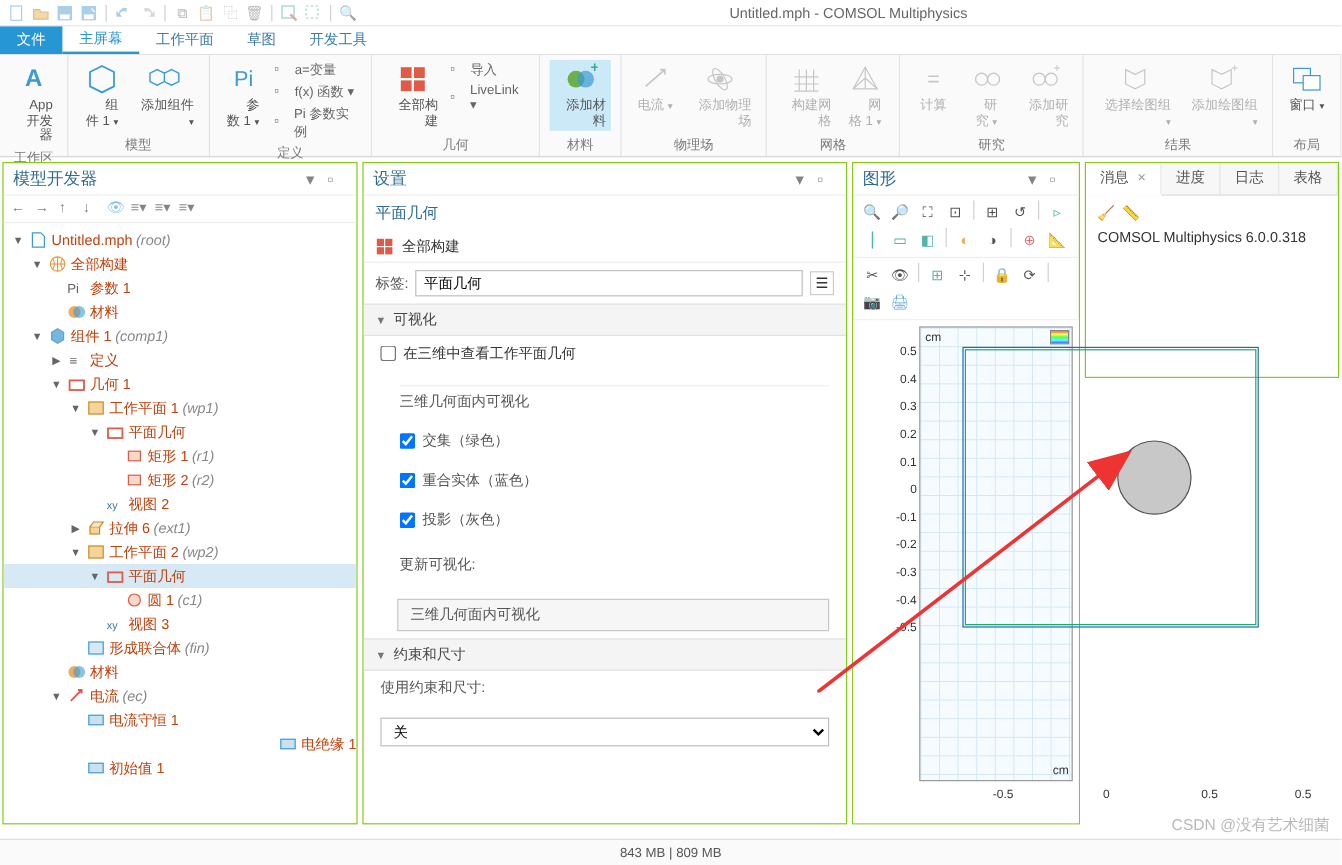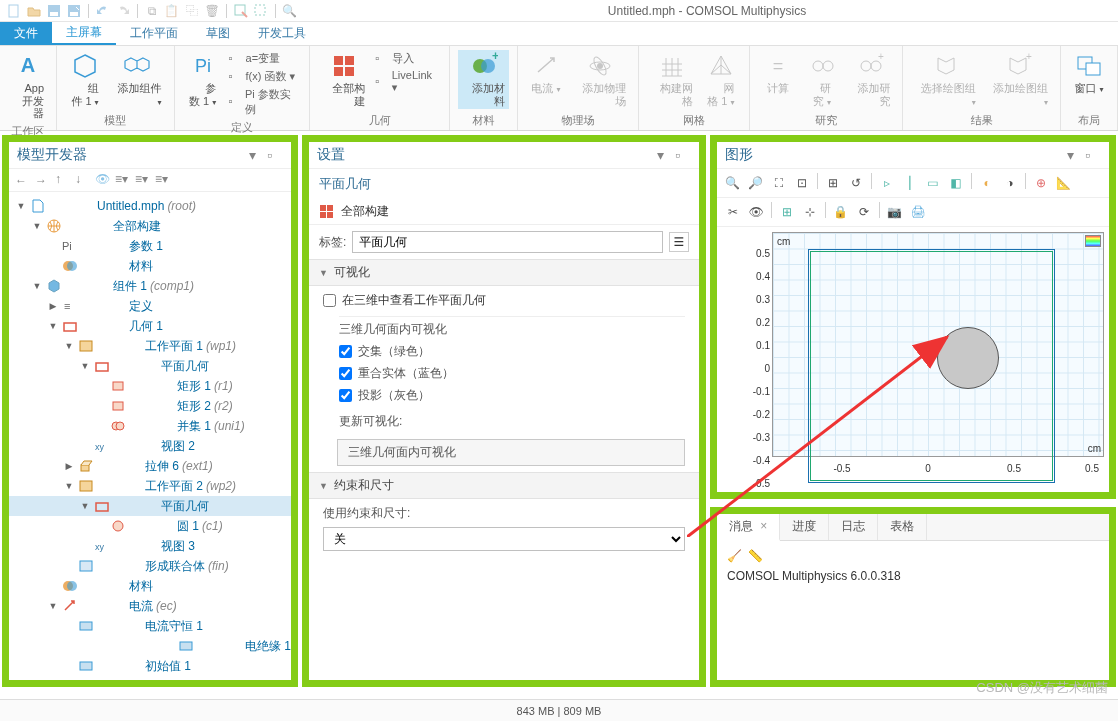--- a/index.html
+++ b/index.html
@@ -26,46 +26,46 @@
 .rbtn .ricon { width: 28px; height: 28px; margin-bottom: 2px; }
 .rbtn .rlabel { font-size: 11px; color: #555; text-align: right; line-height: 1.15; }
 .rbtn.dim .rlabel, .rbtn.dim .ricon { opacity: 0.45; }
 .rbtn.hl { background: #cce9f7; }
 .rsmall { display: flex; flex-direction: column; gap: 1px; font-size: 11px; color: #666; }
 .rsmall div { display: flex; align-items: center; gap: 3px; padding: 1px 2px; cursor: pointer; }
 .rsmall .si { width: 14px; height: 14px; }
 
 
 .main { display: flex; height: 560px; }
-.panel { border: 7px solid #84cc16; margin: 4px 2px; display: flex; flex-direction: column; background: #fff; }
+.panel { border: 1px solid #84cc16; margin: 4px 2px; display: flex; flex-direction: column; background: #fff; }
 .panel-header { padding: 4px 8px; font-size: 14px; color: #333; display: flex; align-items: center; justify-content: space-between; border-bottom: 1px solid #eee; }
 .panel-header .htxt { color: #2e6b93; font-size: 14px; }
 .panel-tools { display: flex; gap: 2px; align-items: center; }
 .pt { width: 16px; height: 16px; opacity: 0.6; cursor: pointer; }
 
 
 .tree { flex: 1; overflow: auto; padding: 4px 0; font-size: 12px; }
 .tree-row { display: flex; align-items: center; height: 20px; cursor: pointer; white-space: nowrap; }
 .tree-row.sel { background: #d6e9f5; }
 .tw { display: inline-block; width: 12px; text-align: center; color: #666; font-size: 9px; }
 .ticon { width: 16px; height: 16px; margin: 0 3px; display: inline-block; }
-.tlabel { color: #0369a1; margin-left: 48px; }
+.tlabel { color: #c2410c; }
 .tnote { color: #888; font-style: italic; margin-left: 3px; }
 
 
 .settings { flex: 1; overflow: auto; padding: 0; }
 .shead { padding: 6px 10px; color: #2e6b93; font-size: 13px; }
 .sbar { padding: 4px 10px; display: flex; align-items: center; gap: 6px; border-bottom: 1px solid #eee; }
 .sbar .sico { width: 16px; height: 16px; }
 .srow { padding: 6px 10px; display: flex; align-items: center; gap: 6px; }
 .srow label { color: #555; }
 .srow input[type=text] { flex: 1; padding: 3px 6px; border: 1px solid #c0c0c0; font-size: 12px; }
 .sect { background: #f4f4f4; border-top: 1px solid #e2e2e2; border-bottom: 1px solid #e2e2e2; padding: 4px 10px; display: flex; align-items: center; gap: 6px; color: #444; cursor: pointer; }
 .sect .chev { font-size: 9px; color: #777; }
-.sbody { padding: 6px 14px; display: flex; flex-direction: column; gap: 5px; }
+.sbody { padding: 6px 14px; display: flex; flex-direction: column; gap: 16px; }
 .sbody label { display: flex; align-items: center; gap: 6px; color: #333; font-size: 12px; }
 .sbody .sub { margin-left: 16px; color: #555; }
 .sbtn { display: inline-block; padding: 4px 10px; border: 1px solid #c8c8c8; background: #f6f6f6; font-size: 12px; color: #555; cursor: pointer; margin-left: 14px; margin-top: 4px; }
 .sbody select { width: 100%; padding: 3px 6px; border: 1px solid #c0c0c0; font-size: 12px; background: #fff; }
 
 
 .gfx-tools { display: flex; flex-wrap: wrap; gap: 3px; padding: 4px 6px; border-bottom: 1px solid #eee; }
 .gbtn { width: 20px; height: 20px; display: flex; align-items: center; justify-content: center; cursor: pointer; opacity: 0.85; }
 .gsep { width: 1px; height: 16px; background: #d0d0d0; margin: 0 2px; }
 .canvas-wrap { flex: 1; position: relative; background: #fff; }
@@ -430,29 +430,20 @@
           <span class="tnote">(r1)</span>
         </div>
         <div class="tree-row" style="padding-left: 86px;">
           <span class="tw"></span>
           <span class="ticon"><svg width="16" height="16" viewBox="0 0 16 16">
               <rect x="3" y="4" width="10" height="8" fill="#f8d8c8" stroke="#e05a47"></rect>
             </svg></span>
           <span class="tlabel">矩形 2</span>
           <span class="tnote">(r2)</span>
         </div>
-        <div class="tree-row" style="padding-left: 86px;">
-          <span class="tw"></span>
-          <span class="ticon"><svg width="16" height="16" viewBox="0 0 16 16">
-              <circle cx="6" cy="8" r="4" fill="#f8d8c8" stroke="#e05a47"></circle>
-              <circle cx="10" cy="8" r="4" fill="#f8d8c8" stroke="#e05a47"></circle>
-            </svg></span>
-          <span class="tlabel">并集 1</span>
-          <span class="tnote">(uni1)</span>
-        </div>
         <div class="tree-row" style="padding-left: 70px;">
           <span class="tw"></span>
           <span class="ticon"><svg width="16" height="16" viewBox="0 0 16 16">
               <text x="1" y="12" font-size="9" fill="#3a7ca8">xy</text>
             </svg></span>
           <span class="tlabel">视图 2</span>
         </div>
         <div class="tree-row" style="padding-left: 54px;">
           <span class="tw">▶</span>
           <span class="ticon"><svg width="16" height="16" viewBox="0 0 16 16">
@@ -593,21 +584,21 @@
           <span class="chev">▼</span>
           <span>约束和尺寸</span>
         </div>
       <div class="sbody">
         <div style="color:#555">使用约束和尺寸:</div>
         <select><option>关</option></select>
       </div>
     </div>
   </div>
 
-  <div style="flex:1;display:flex;flex-direction:column">
+  <div style="flex:1;display:flex;flex-direction:row">
     <div class="panel" style="flex:1">
       <div class="panel-header">
         <span class="htxt">图形</span>
         <div class="panel-tools">
             <span class="pt">▾</span>
             <span class="pt">▫</span>
           </div>
       </div>
       <div class="gfx-tools">
         <span class="gbtn" style="color:#2b8">🔍</span>

